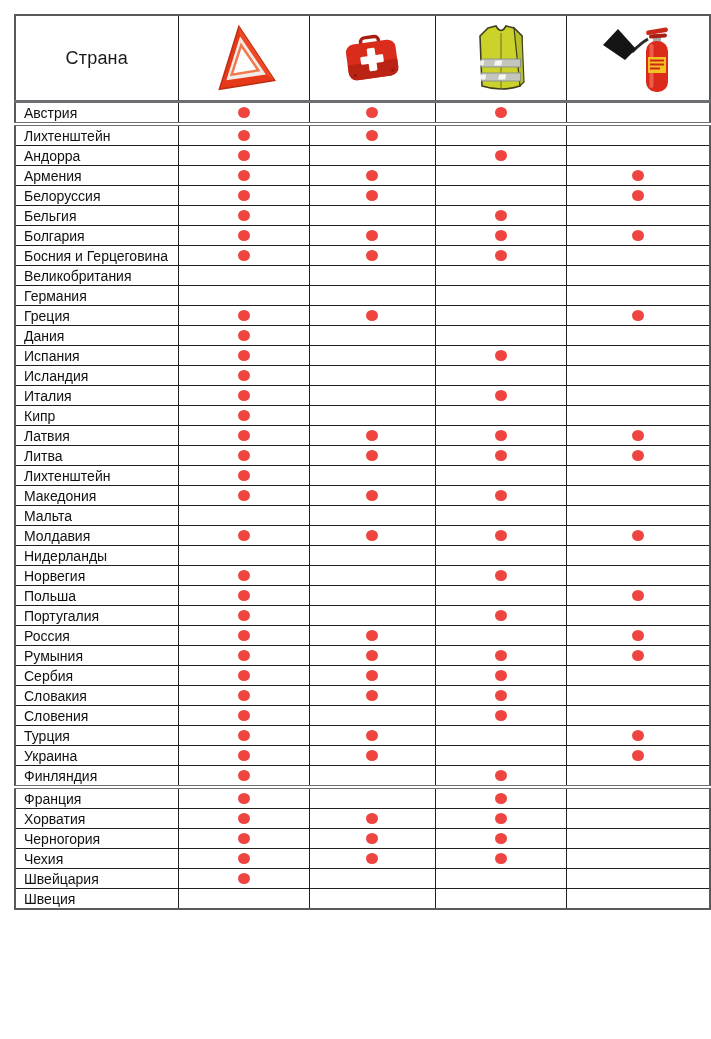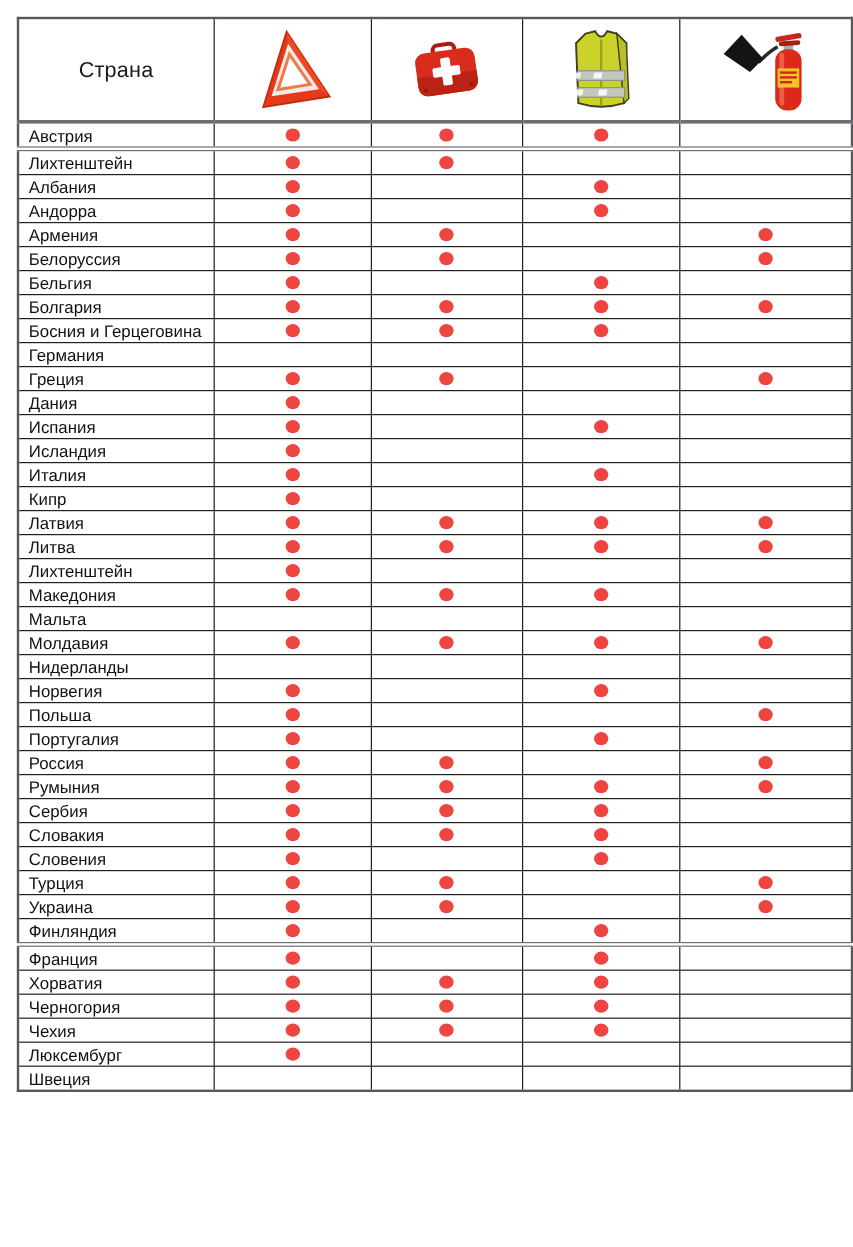--- a/index.html
+++ b/index.html
@@ -151,31 +151,20 @@
           <td>
             <span class="dot"></span>
           </td>
           <td>
             <span class="dot"></span>
           </td>
           <td></td>
           <td></td>
         </tr>
         <tr>
-          <td class="country">Албания</td>
-          <td>
-            <span class="dot"></span>
-          </td>
-          <td></td>
-          <td>
-            <span class="dot"></span>
-          </td>
-          <td></td>
-        </tr>
-        <tr>
           <td class="country">Андорра</td>
           <td>
             <span class="dot"></span>
           </td>
           <td></td>
           <td>
             <span class="dot"></span>
           </td>
           <td></td>
         </tr>
@@ -235,20 +224,27 @@
           <td class="country">Босния и Герцеговина</td>
           <td>
             <span class="dot"></span>
           </td>
           <td>
             <span class="dot"></span>
           </td>
           <td>
             <span class="dot"></span>
           </td>
+          <td></td>
+        </tr>
+        <tr>
+          <td class="country">Великобритания</td>
+          <td></td>
+          <td></td>
+          <td></td>
           <td></td>
         </tr>
         <tr>
           <td class="country">Германия</td>
           <td></td>
           <td></td>
           <td></td>
           <td></td>
         </tr>
         <tr>
@@ -573,21 +569,21 @@
           </td>
           <td>
             <span class="dot"></span>
           </td>
           <td>
             <span class="dot"></span>
           </td>
           <td></td>
         </tr>
         <tr>
-          <td class="country">Люксембург</td>
+          <td class="country">Швейцария</td>
           <td>
             <span class="dot"></span>
           </td>
           <td></td>
           <td></td>
           <td></td>
         </tr>
         <tr>
           <td class="country">Швеция</td>
           <td></td>

